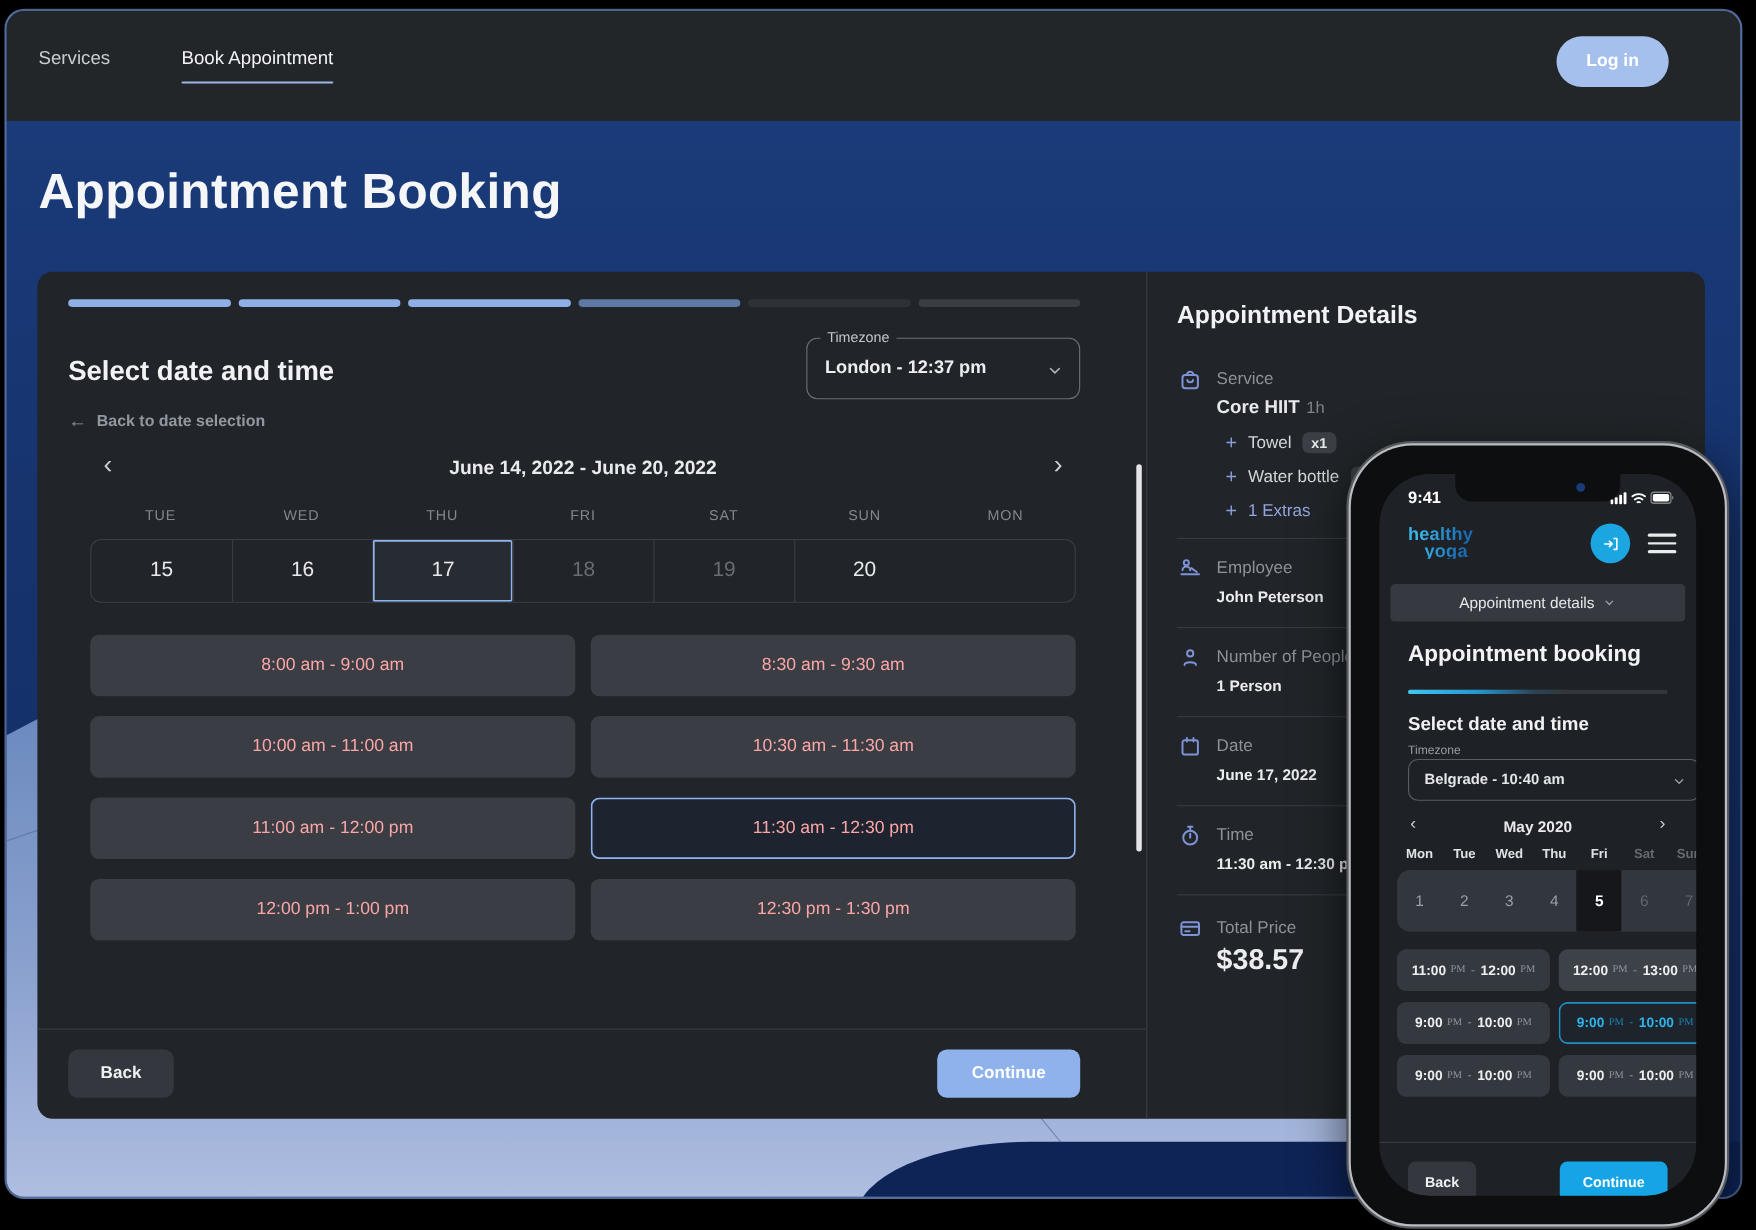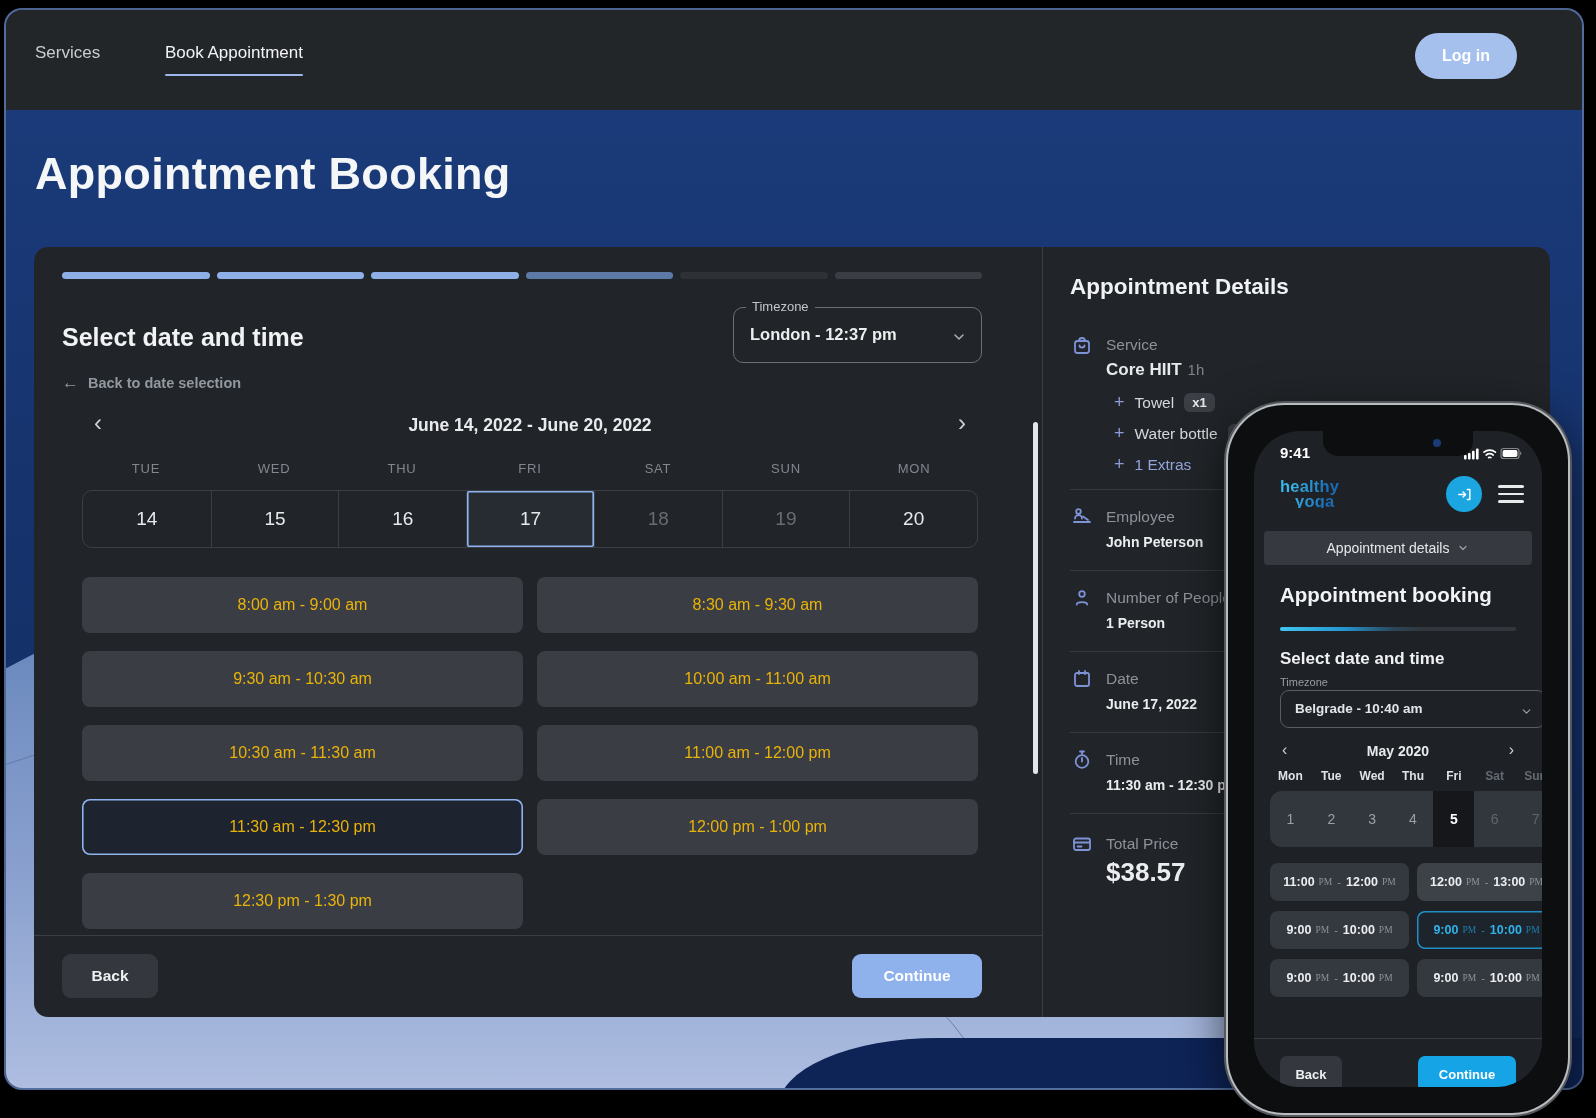--- a/index.html
+++ b/index.html
@@ -70,21 +70,21 @@
     border:1px solid #3a3f45; border-radius:10px; display:grid; grid-template-columns:repeat(7,1fr); }
   .date-cell { display:flex; align-items:center; justify-content:center; font-size:19px; color:#e8e9eb;
     border-left:1px solid #3a3f45; cursor:pointer; background:transparent; border-top:none; border-bottom:none; border-right:none; }
   .date-cell:first-child { border-left:none; }
   .date-cell.disabled { color:#686d75; }
   .date-cell.selected { box-shadow:inset 0 0 0 1.6px #8fb3ee; background:rgba(143,179,238,.05); border-radius:2px; }
 
   
   .slots { position:absolute; left:48px; top:330px; width:896px;
     display:grid; grid-template-columns:1fr 1fr; column-gap:14px; row-gap:18px; grid-auto-rows:56px; }
-  .slot { background:#3a3e44; border:none; border-radius:8px; color:#eab308; font-size:16px;
+  .slot { background:#3a3e44; border:none; border-radius:8px; color:#fca5a5; font-size:16px;
     display:flex; align-items:center; justify-content:center; cursor:pointer; font-family:inherit; }
   .slot.selected { background:#1d2430; box-shadow:inset 0 0 0 1.6px #8fb3ee; }
 
   .card-footer-divider { position:absolute; left:0; top:688px; width:1008px; height:1px; background:#3a3f45; }
   .back-btn { position:absolute; left:28px; top:707px; width:96px; height:44px; background:#34383e;
     border:none; border-radius:9px; color:#eef0f2; font-size:15.5px; font-weight:700; cursor:pointer; }
   .continue-btn { position:absolute; left:818px; top:707px; width:130px; height:44px; background:#8fb2ec;
     border:none; border-radius:9px; color:#fff; font-size:15.5px; font-weight:700; cursor:pointer; }
 
   
@@ -222,33 +222,31 @@
         <span>TUE</span>
         <span>WED</span>
         <span>THU</span>
         <span>FRI</span>
         <span>SAT</span>
         <span>SUN</span>
         <span>MON</span>
       </div>
 
       <div class="dates-row">
-        <button class="date-cell">14</button>
         <button class="date-cell">15</button>
         <button class="date-cell">16</button>
         <button class="date-cell selected">17</button>
         <button class="date-cell disabled">18</button>
         <button class="date-cell disabled">19</button>
         <button class="date-cell">20</button>
       </div>
 
       <div class="slots">
         <button class="slot">8:00 am - 9:00 am</button>
         <button class="slot">8:30 am - 9:30 am</button>
-        <button class="slot">9:30 am - 10:30 am</button>
         <button class="slot">10:00 am - 11:00 am</button>
         <button class="slot">10:30 am - 11:30 am</button>
         <button class="slot">11:00 am - 12:00 pm</button>
         <button class="slot selected">11:30 am - 12:30 pm</button>
         <button class="slot">12:00 pm - 1:00 pm</button>
         <button class="slot">12:30 pm - 1:30 pm</button>
       </div>
 
       <div class="card-footer-divider"></div>
       <button class="back-btn">Back</button>

